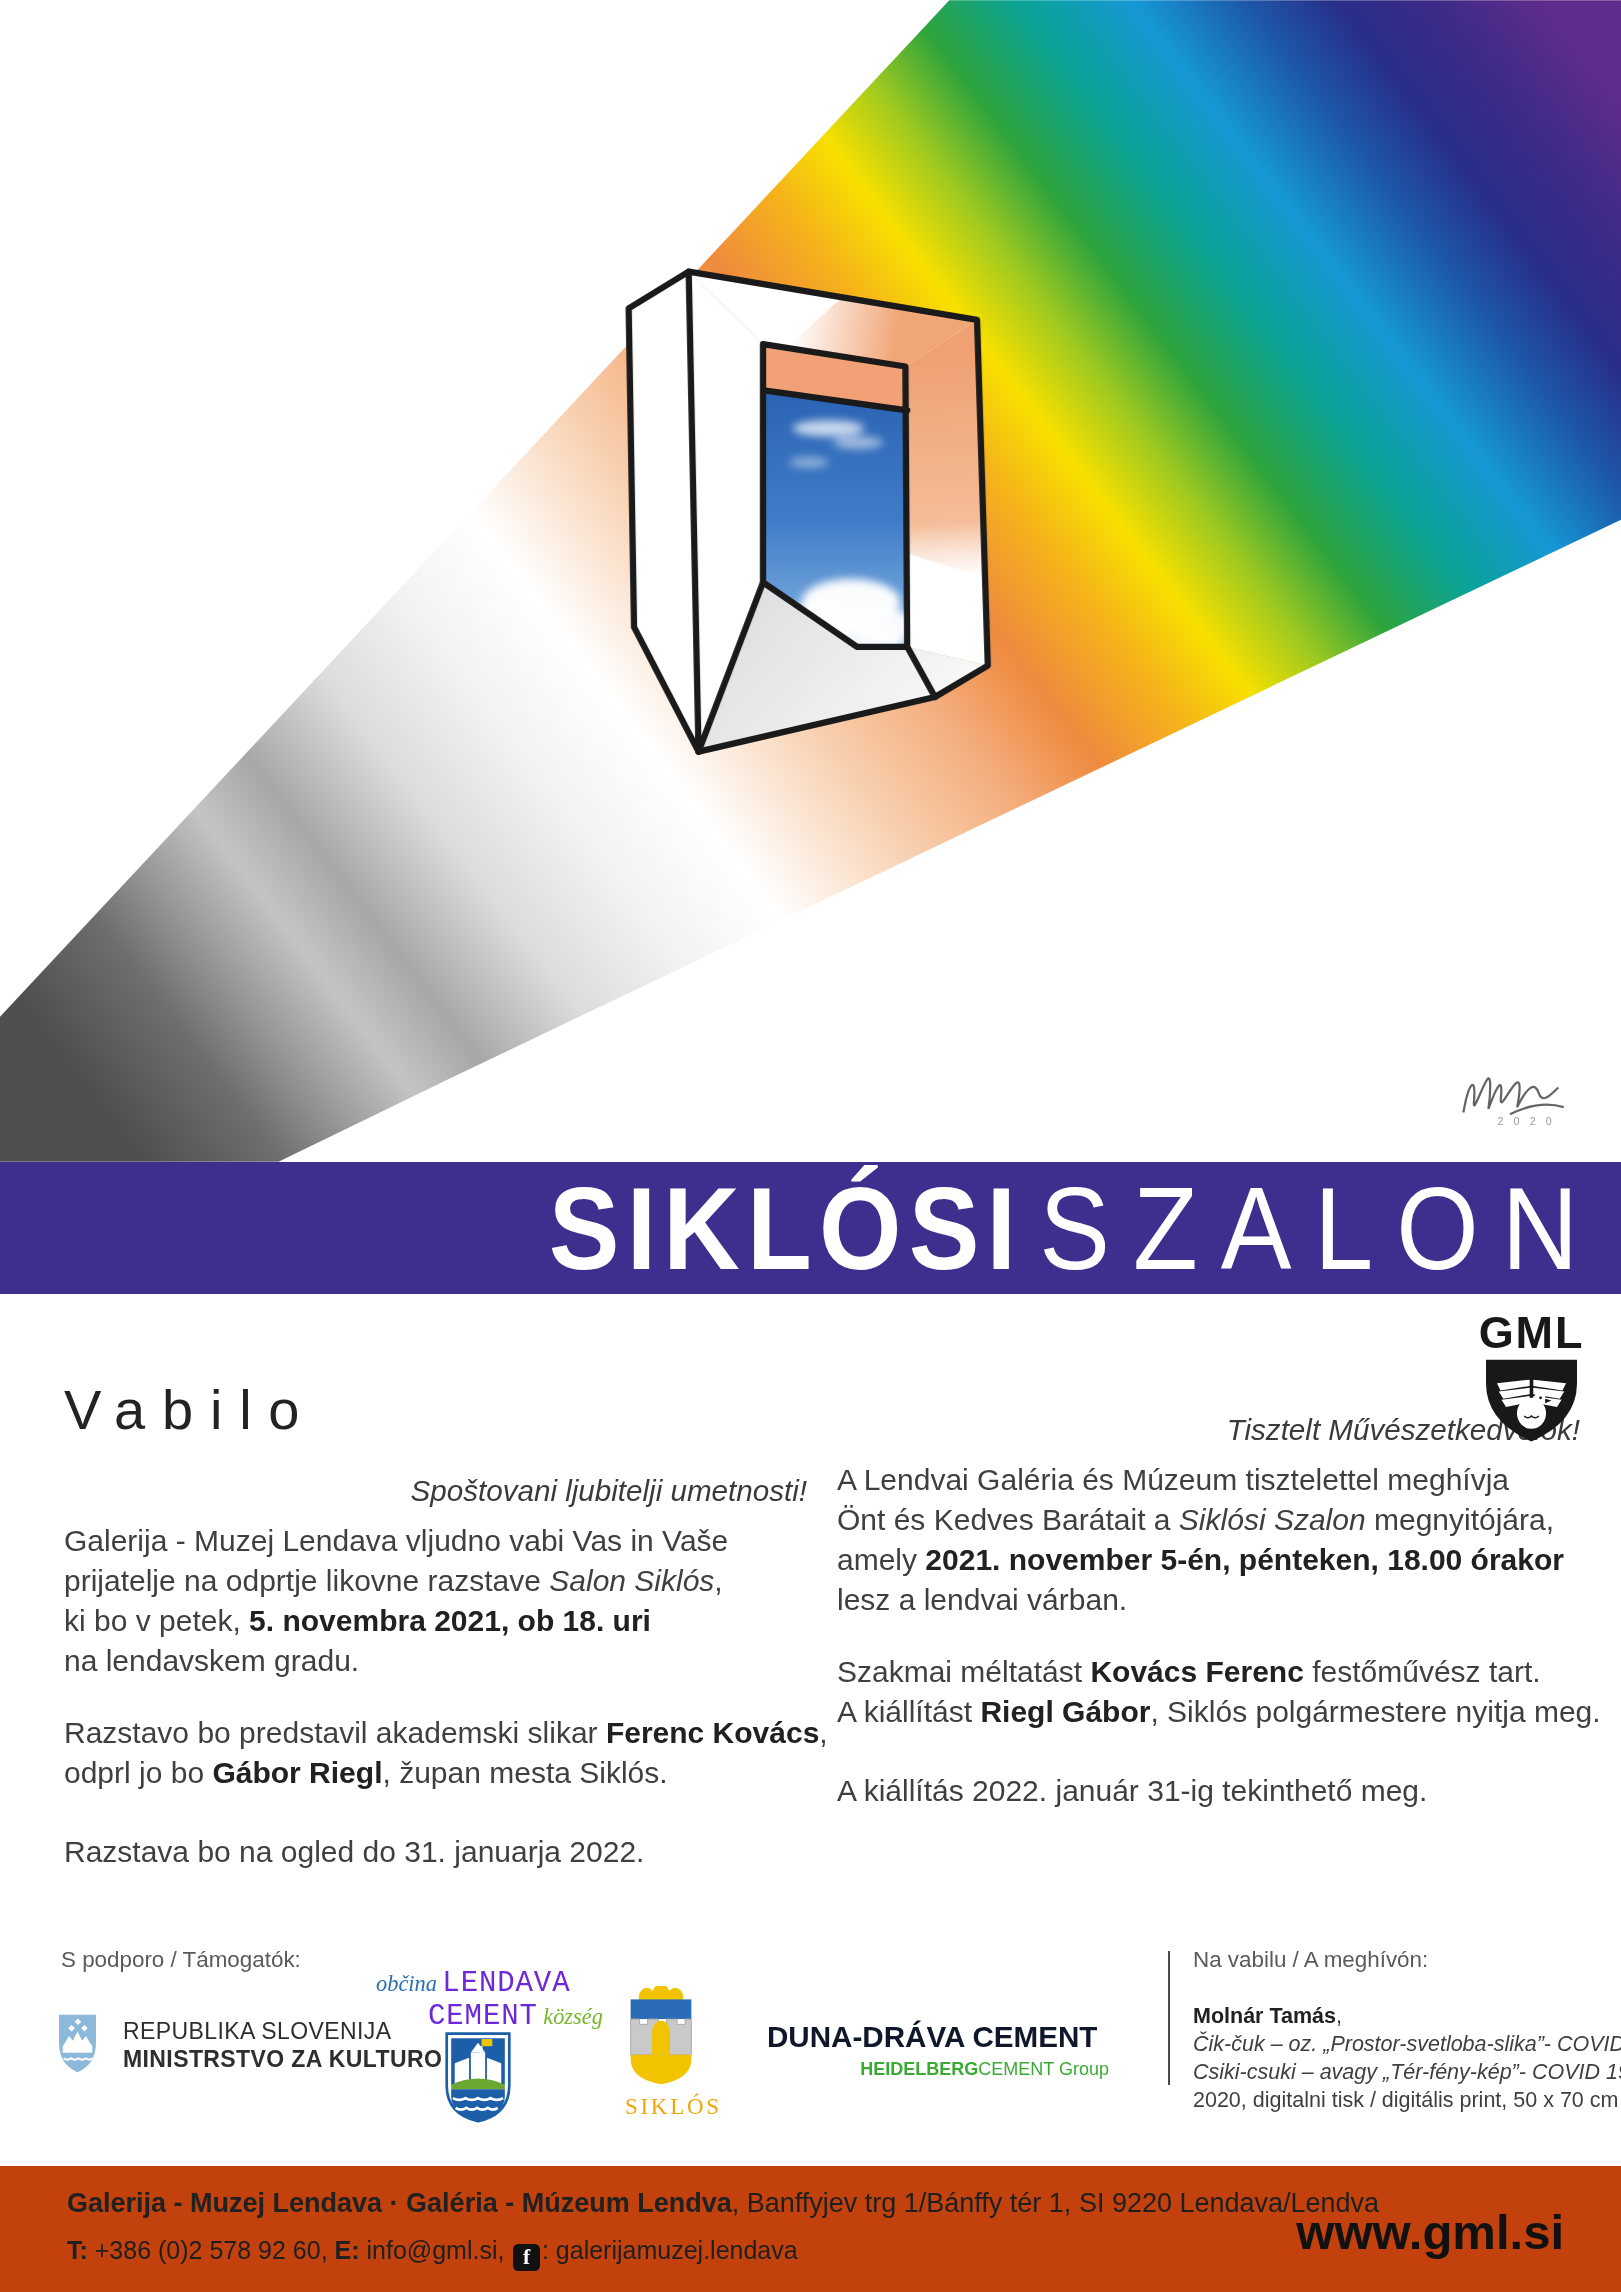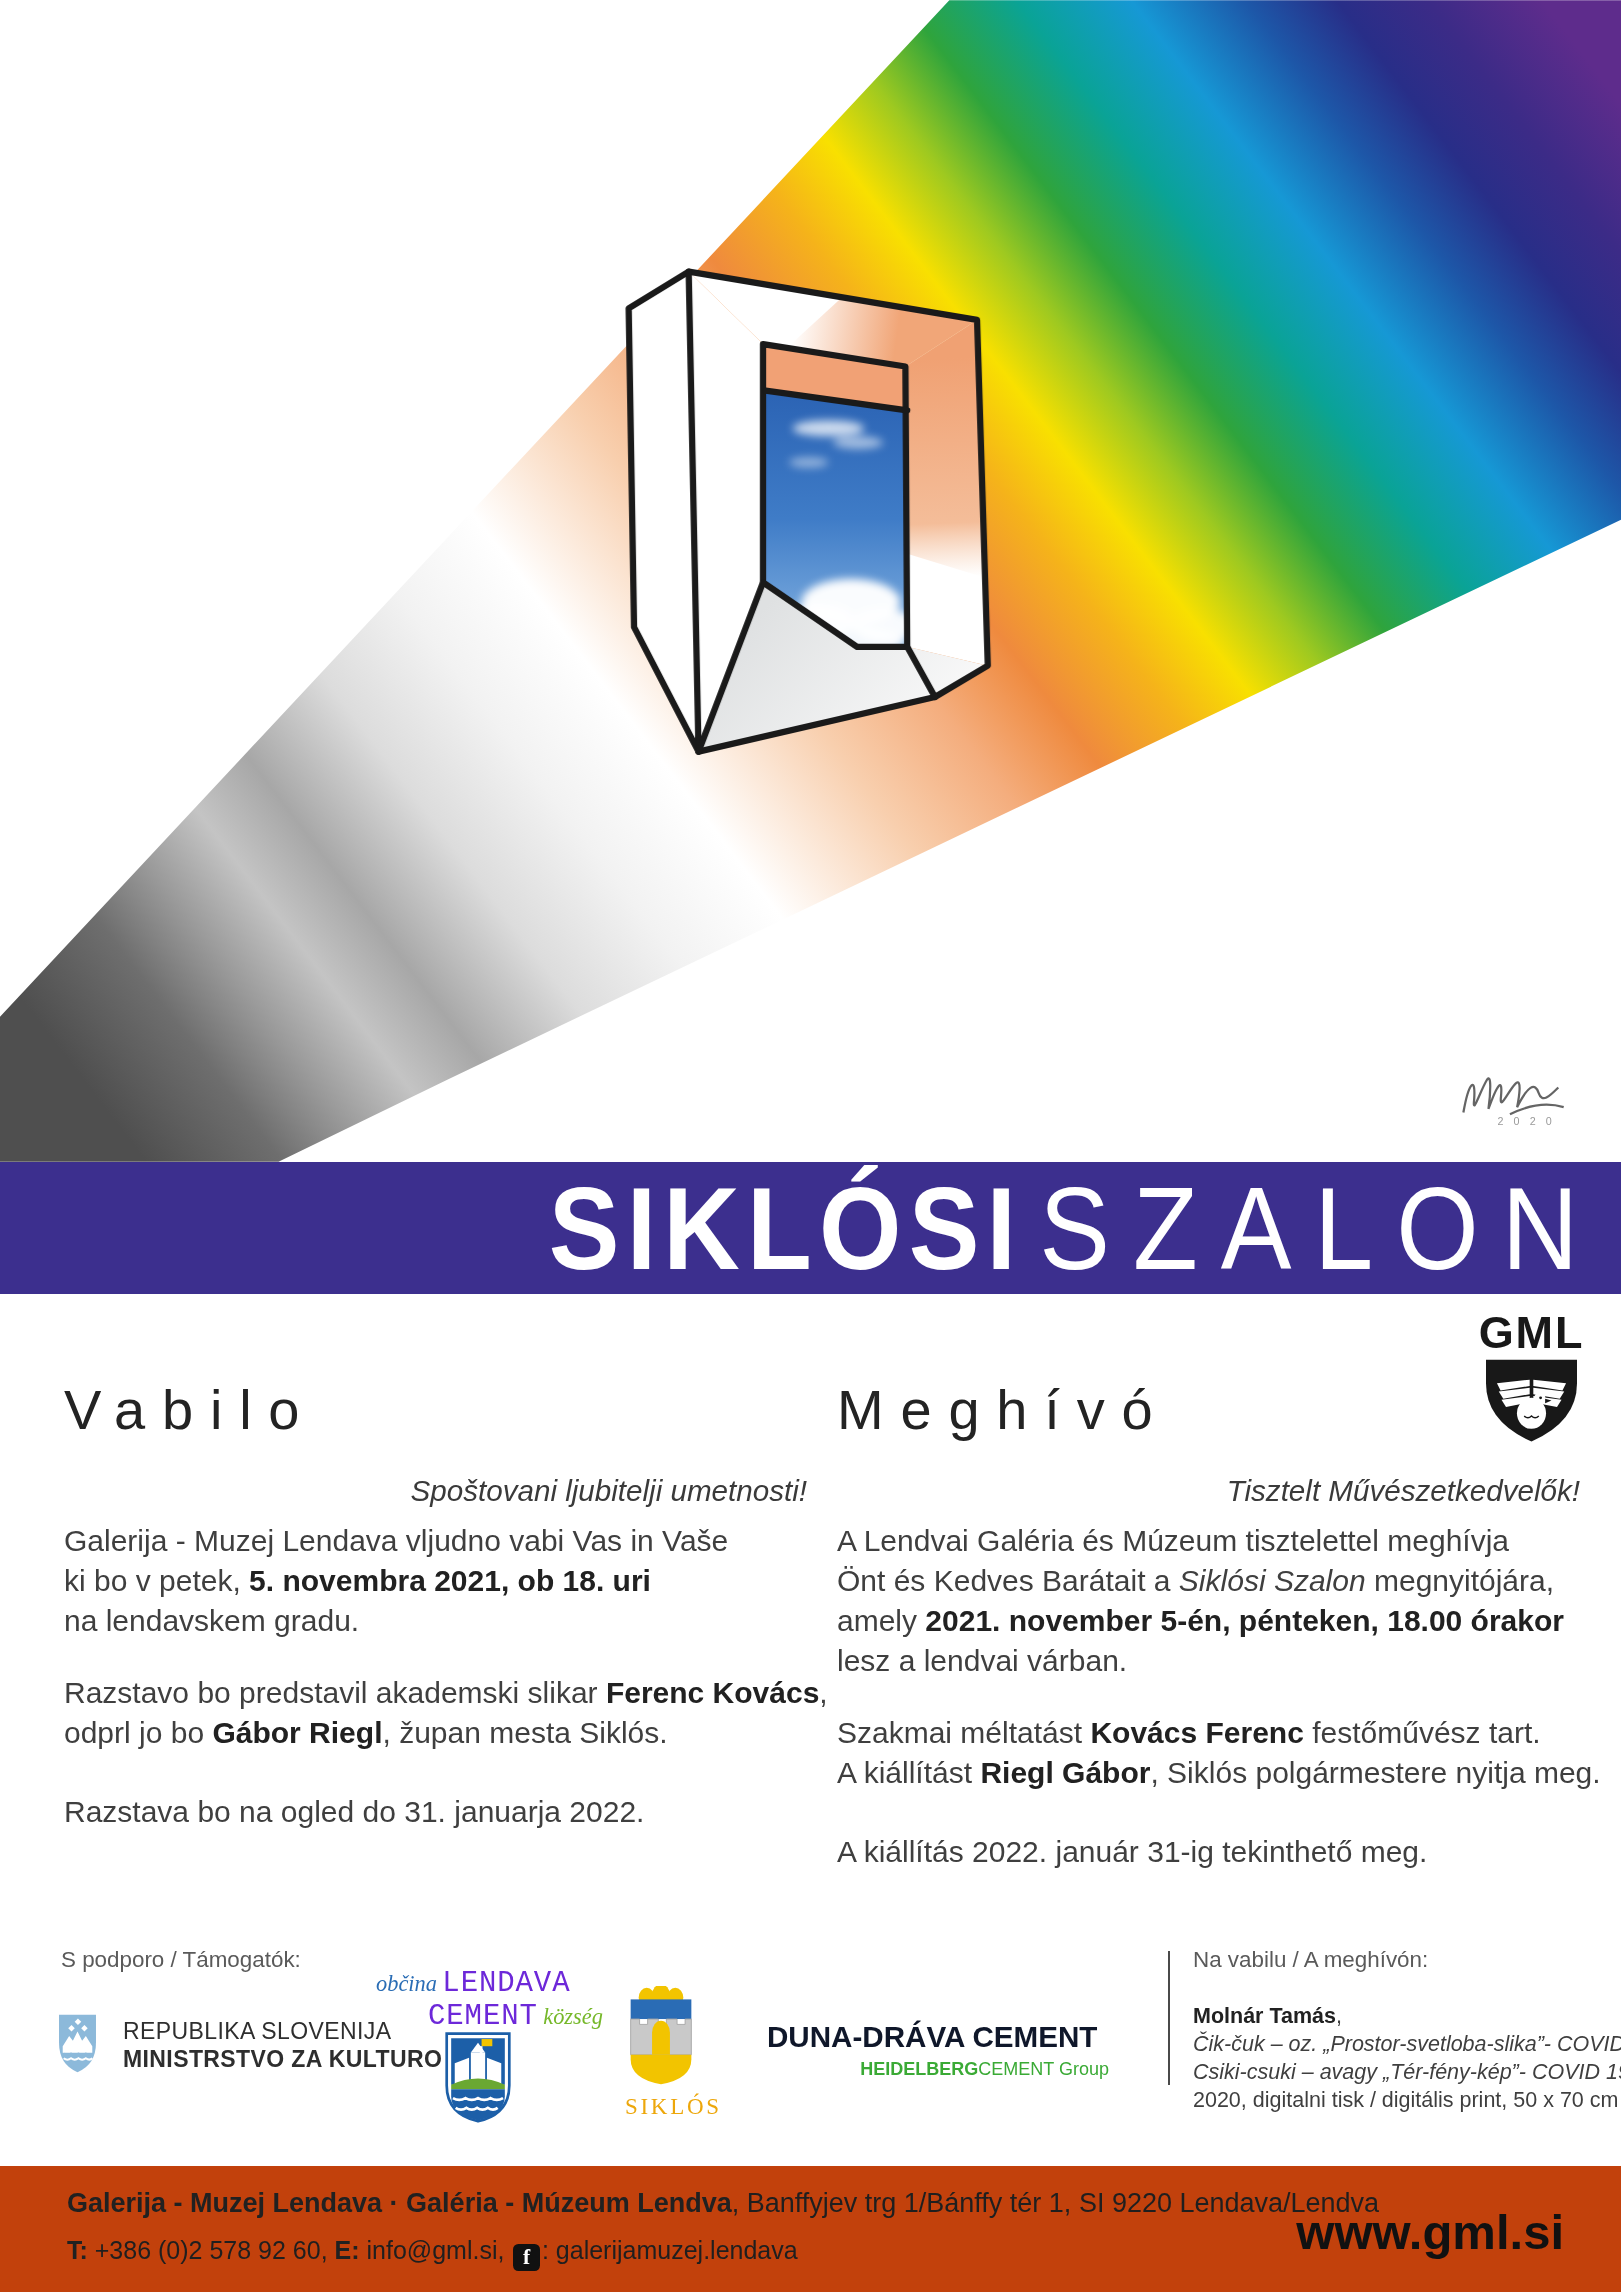--- a/index.html
+++ b/index.html
@@ -171,34 +171,34 @@
   <div class="banner-inner">
     <span class="banner-bold">SIKLÓSI</span><span class="banner-light">SZALON</span>
   </div>
 </div>
 
 <section class="invite invite-sl">
   <h2>Vabilo</h2>
   <p class="greeting">Spoštovani ljubitelji umetnosti!</p>
   <div class="para p1">
       <div class="rl"><span>Galerija - Muzej Lendava vljudno vabi Vas in Vaše</span></div>
+      <div class="rl"><span>prijatelje na odprtje likovne razstave </span><span class="i">Salon Siklós</span><span>,</span></div>
       <div class="rl"><span>ki bo v petek, </span><span class="b">5. novembra 2021, ob 18. uri</span></div>
       <div class="rl"><span>na lendavskem gradu.</span></div>
     </div>
   <div class="para p2">
       <div class="rl"><span>Razstavo bo predstavil akademski slikar </span><span class="b">Ferenc Kovács</span><span>,</span></div>
       <div class="rl"><span>odprl jo bo </span><span class="b">Gábor Riegl</span><span>, župan mesta Siklós.</span></div>
     </div>
   <div class="para p3">
       <div class="rl"><span>Razstava bo na ogled do 31. januarja 2022.</span></div>
     </div>
 </section>
 
 <section class="invite invite-hu">
-  <h2>Meghívó</h2>
   <p class="greeting">Tisztelt Művészetkedvelők!</p>
   <div class="para p1">
       <div class="rl"><span>A Lendvai Galéria és Múzeum tisztelettel meghívja</span></div>
       <div class="rl"><span>Önt és Kedves Barátait a </span><span class="i">Siklósi Szalon</span><span> megnyitójára,</span></div>
       <div class="rl"><span>amely </span><span class="b">2021. november 5-én, pénteken, 18.00 órakor</span></div>
       <div class="rl"><span>lesz a lendvai várban.</span></div>
     </div>
   <div class="para p2">
       <div class="rl"><span>Szakmai méltatást </span><span class="b">Kovács Ferenc</span><span> festőművész tart.</span></div>
       <div class="rl"><span>A kiállítást </span><span class="b">Riegl Gábor</span><span>, Siklós polgármestere nyitja meg.</span></div>

